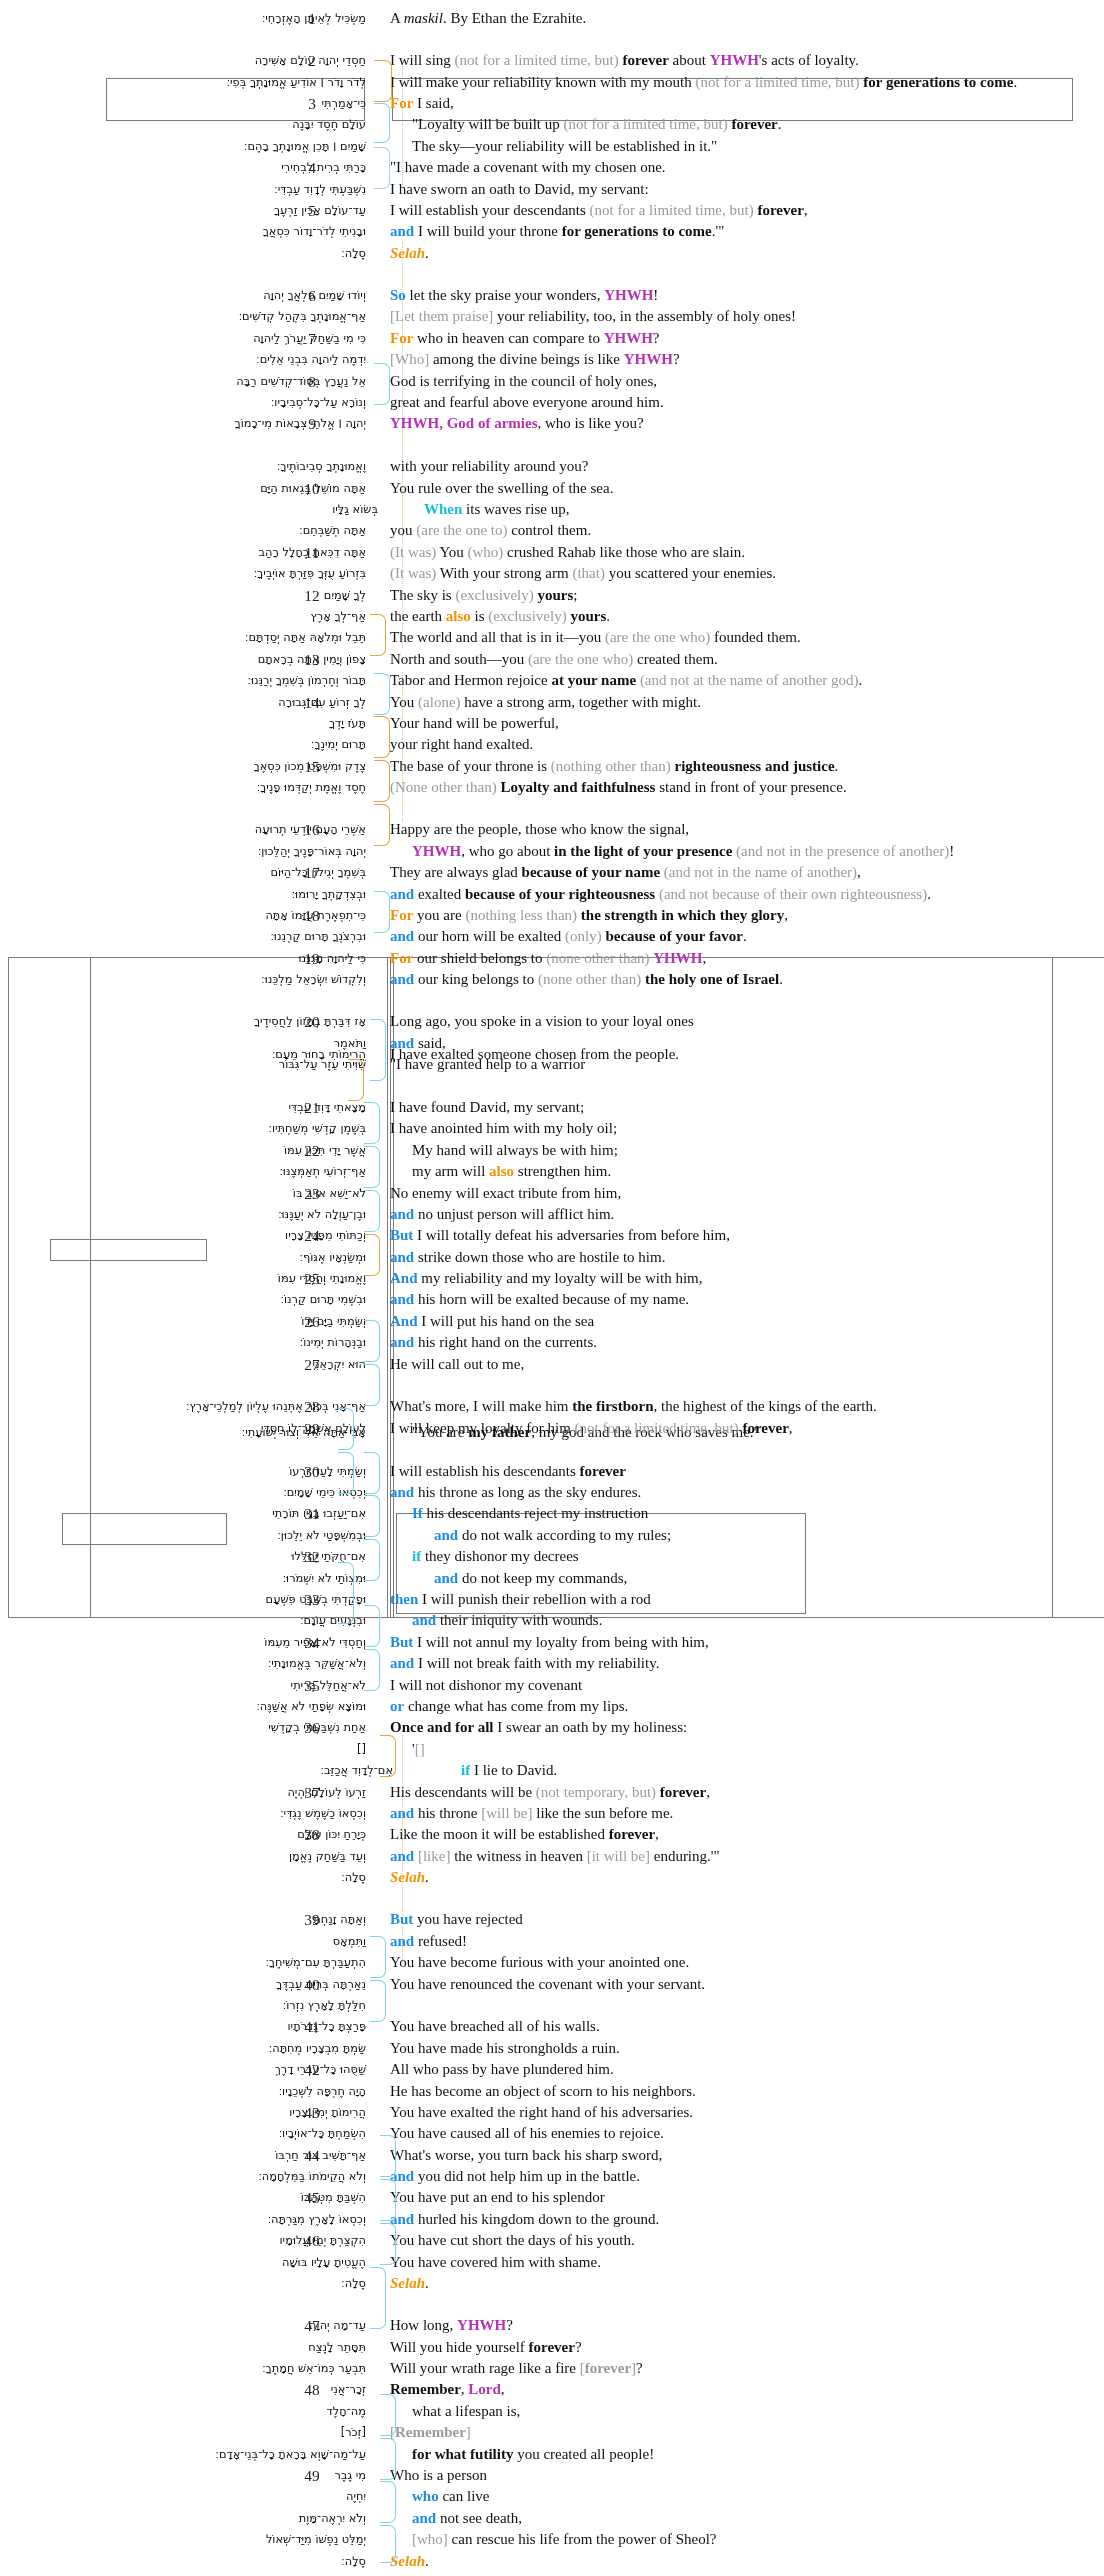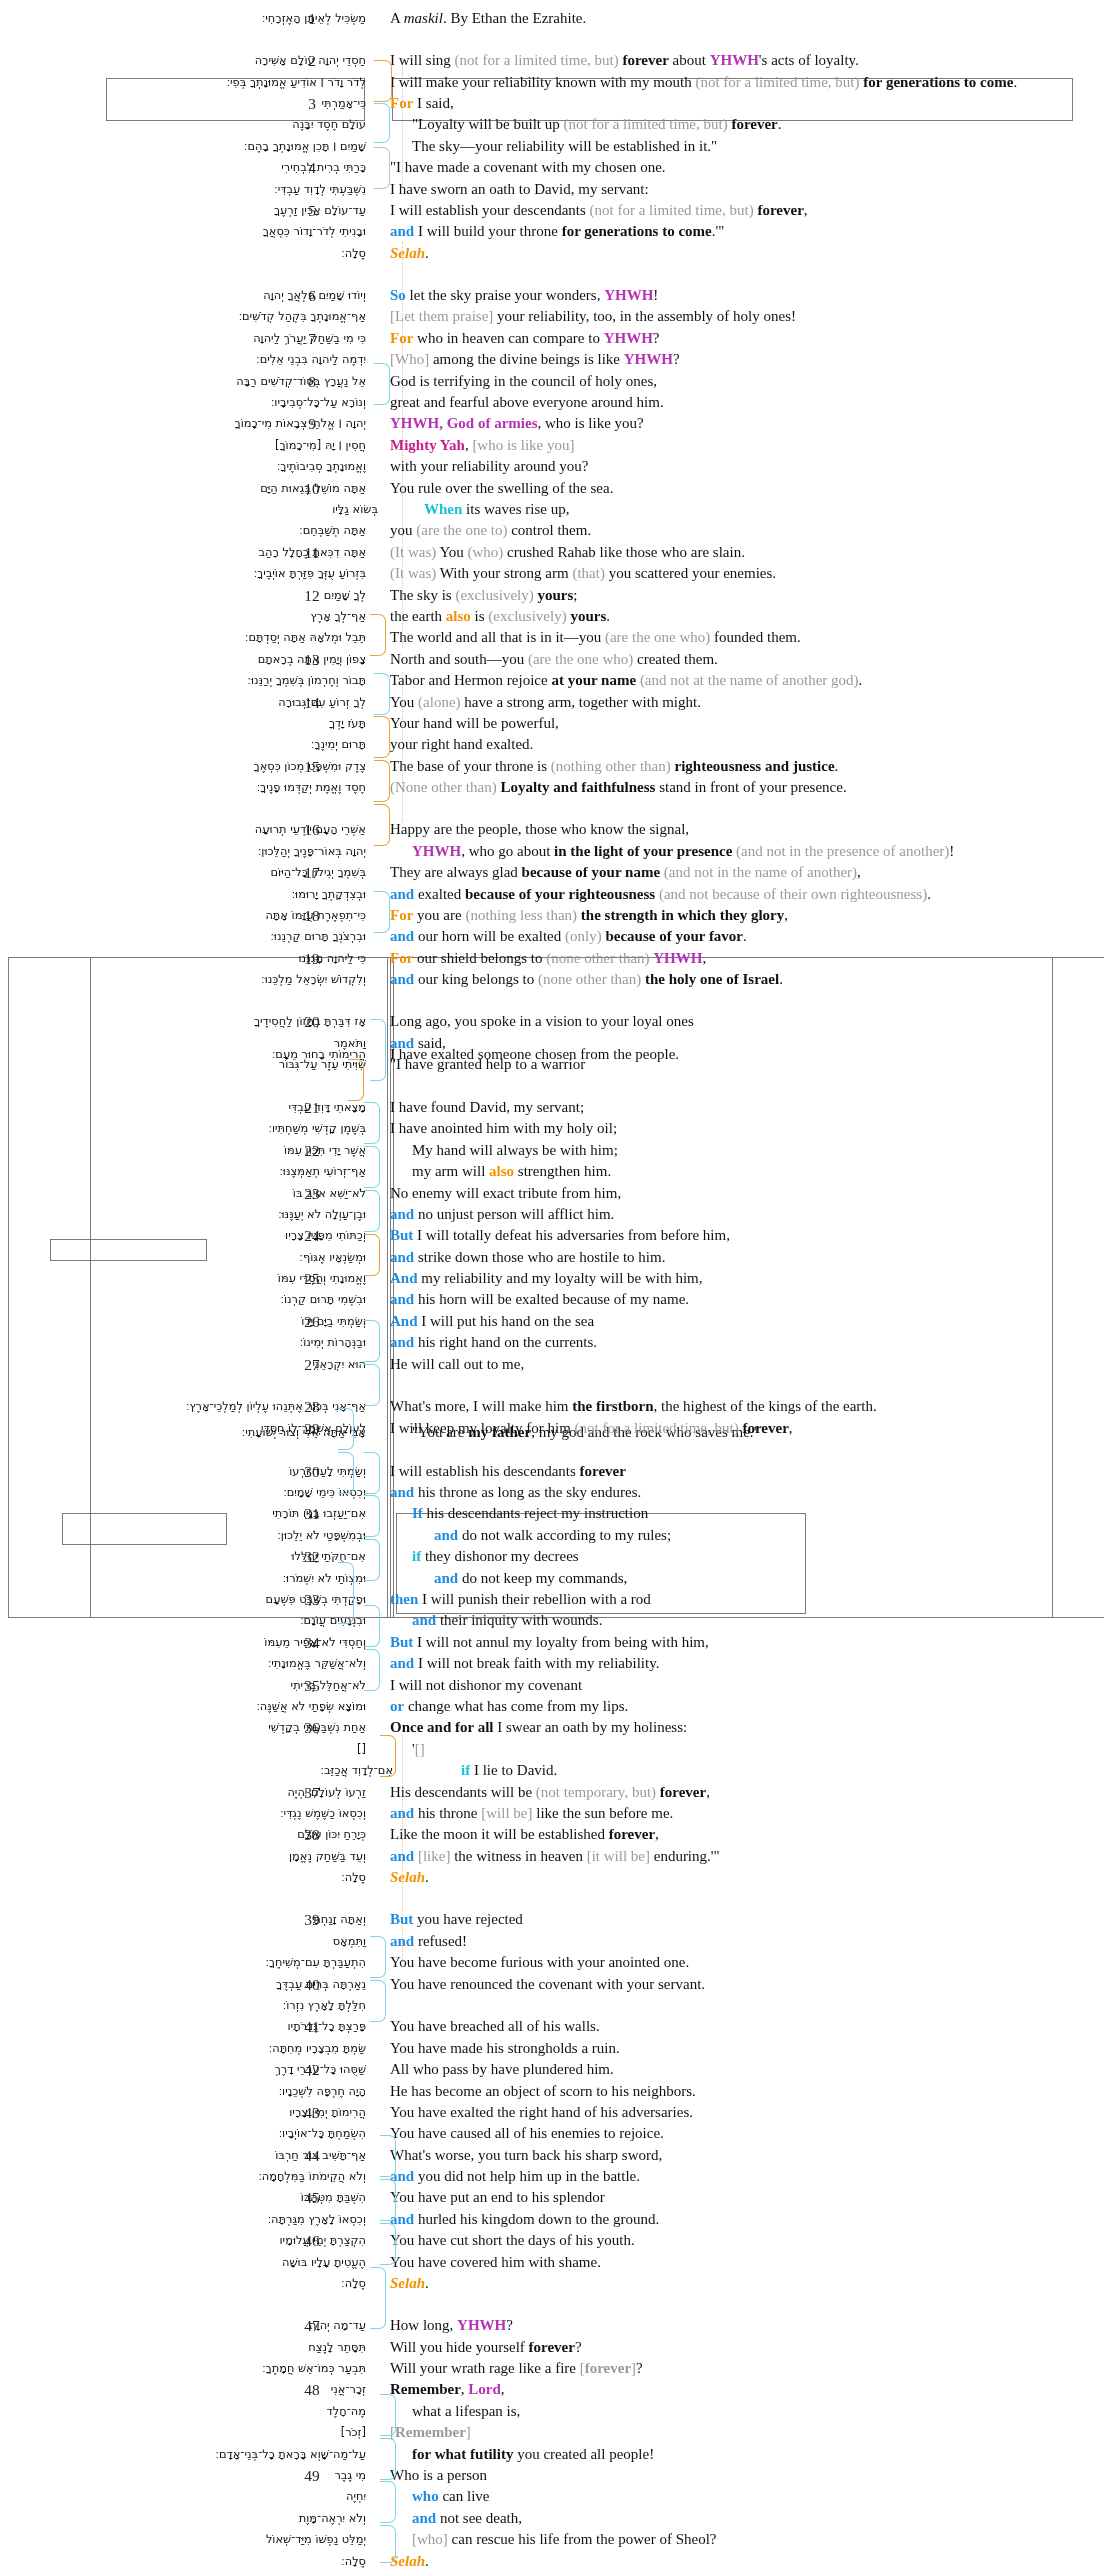--- a/index.html
+++ b/index.html
@@ -195,24 +195,20 @@
         <span class="eng">God is terrifying in the council of holy ones,</span>
       </div>
       <div class="row" style="position:absolute; left:0; top:392px;">
         <span class="heb">וְנוֹרָא עַל־כָּל־סְבִיבָיו׃</span>
         <span class="eng">great and fearful above everyone around him.</span>
       </div>
       <div class="row" style="position:absolute; left:0; top:413px;">
         <span class="heb">יְהוָה ׀ אֱלֹהֵי צְבָאוֹת מִי־כָמוֹךָ</span>
         <span class="vnum">9</span>
         <span class="eng"><span class="purple"><span class="purple">YHWH</span>, God of armies</span>, who is like you?</span>
-      </div>
-      <div class="row" style="position:absolute; left:0; top:435px;">
-        <span class="heb">חֲסִין ׀ יָהּ [מִי־כָמוֹךָ]</span>
-        <span class="eng"><span class="magenta">Mighty Yah</span>, <span class="gray">[who is like you]</span></span>
       </div>
       <div class="row" style="position:absolute; left:0; top:456px;">
         <span class="heb">וֶאֱמוּנָתְךָ סְבִיבוֹתֶיךָ׃</span>
         <span class="eng">with your reliability around you?</span>
       </div>
       <div class="row" style="position:absolute; left:0; top:478px;">
         <span class="heb">אַתָּה מוֹשֵׁל בְּגֵאוּת הַיָּם</span>
         <span class="vnum">10</span>
         <span class="eng">You rule over the swelling of the sea.</span>
       </div>

